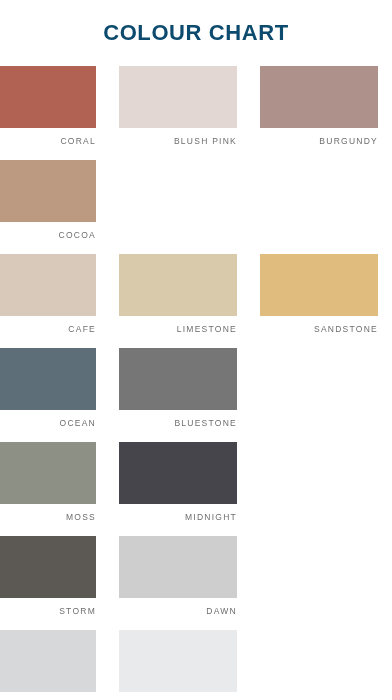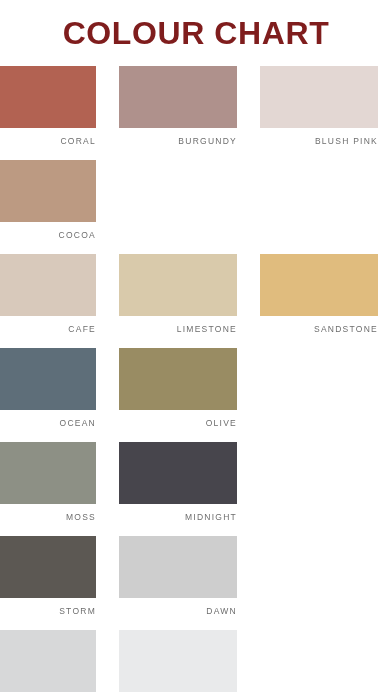--- a/index.html
+++ b/index.html
@@ -26,24 +26,24 @@
   
   .title-bar {
     height: 66px;
     display: flex;
     align-items: center;
     justify-content: center;
     background: #ffffff;
   }
   .chart-title {
     font-family: "Liberation Sans", sans-serif;
-    font-size: 32px;
+    font-size: 22px;
     font-weight: 700;
     letter-spacing: 0.6px;
-    color: #7f1d1d;
+    color: #0c4a6e;
     text-transform: uppercase;
     line-height: 1;
     white-space: nowrap;
   }
 
   
   .grid {
     position: relative;
     width: 392px;
   }
@@ -92,26 +92,26 @@
   </div>
 
   <div class="grid">
 
     <div class="row">
       <div class="cell">
         <span class="swatch" style="background-color: rgb(178, 98, 82);"></span>
         <span class="swatch-label">CORAL</span>
       </div>
       <div class="cell">
+        <span class="swatch" style="background-color: rgb(227, 215, 211);"></span>
+        <span class="swatch-label">BLUSH PINK</span>
+      </div>
+      <div class="cell">
         <span class="swatch" style="background-color: rgb(175, 145, 140);"></span>
         <span class="swatch-label">BURGUNDY</span>
-      </div>
-      <div class="cell">
-        <span class="swatch" style="background-color: rgb(227, 215, 211);"></span>
-        <span class="swatch-label">BLUSH PINK</span>
       </div>
     </div>
 
     <div class="row">
       <div class="cell">
         <span class="swatch" style="background-color: rgb(188, 154, 130);"></span>
         <span class="swatch-label">COCOA</span>
       </div>
     </div>
 
@@ -129,22 +129,22 @@
         <span class="swatch-label">SANDSTONE</span>
       </div>
     </div>
 
     <div class="row">
       <div class="cell">
         <span class="swatch" style="background-color: rgb(94, 110, 121);"></span>
         <span class="swatch-label">OCEAN</span>
       </div>
       <div class="cell">
-        <span class="swatch" style="background-color: rgb(153, 140, 99);"></span>
-        <span class="swatch-label">OLIVE</span>
+        <span class="swatch" style="background-color: rgb(118, 118, 118);"></span>
+        <span class="swatch-label">BLUESTONE</span>
       </div>
     </div>
 
     <div class="row">
       <div class="cell">
         <span class="swatch" style="background-color: rgb(141, 144, 133);"></span>
         <span class="swatch-label">MOSS</span>
       </div>
       <div class="cell">
         <span class="swatch" style="background-color: rgb(71, 69, 76);"></span>

